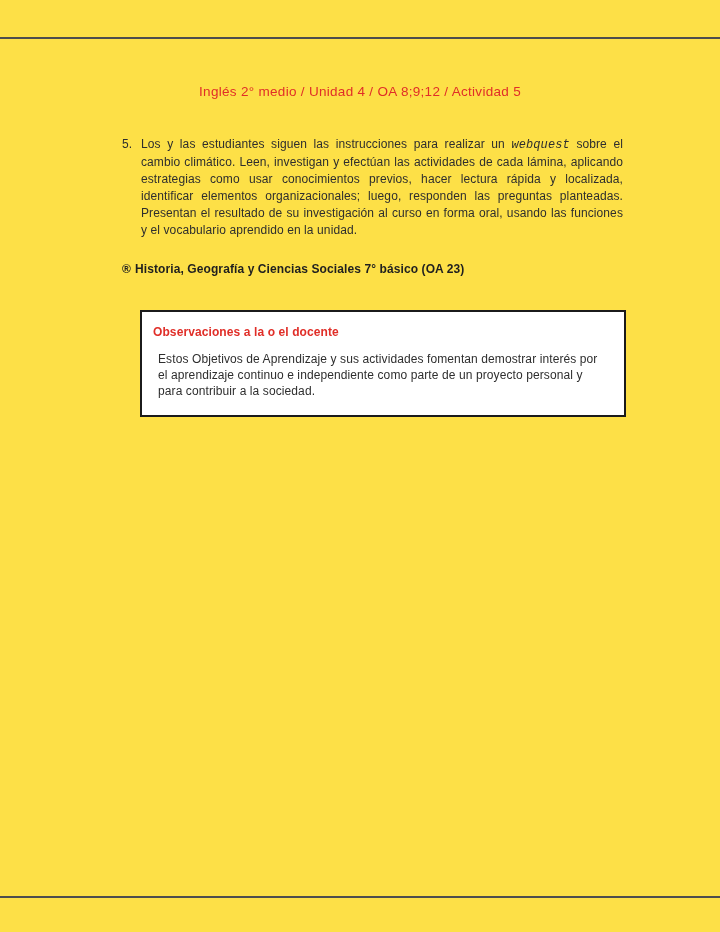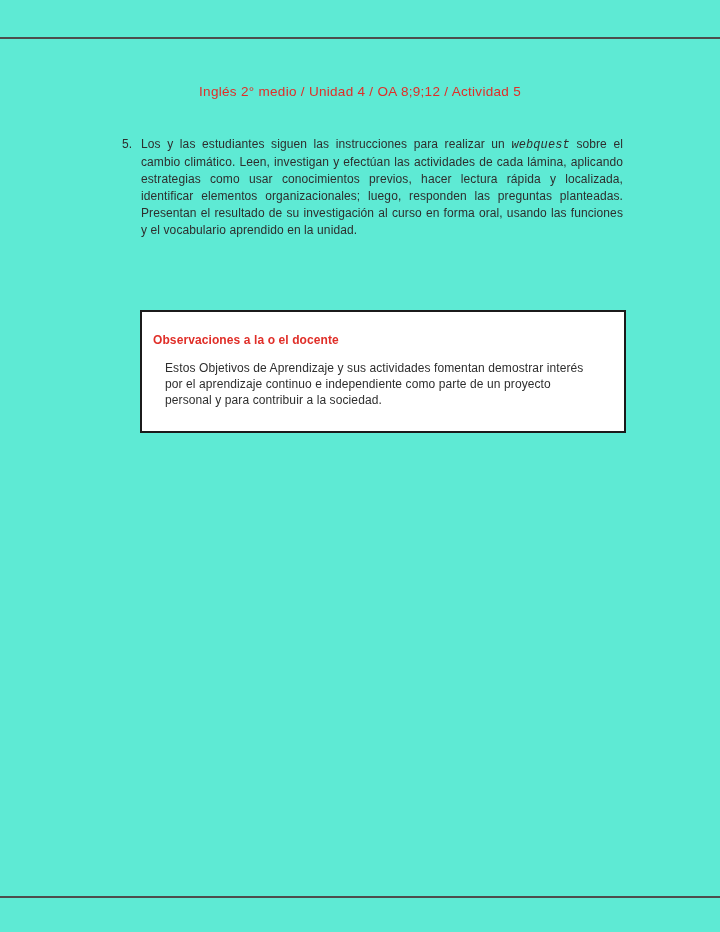--- a/index.html
+++ b/index.html
@@ -4,21 +4,21 @@
 <style>
   html, body {
     margin: 0;
     padding: 0;
     background: #ffffff;
   }
   .page {
     position: relative;
     width: 720px;
     height: 932px;
-    background: #5eead4;
+    background: #fde047;
     font-family: "Liberation Sans", sans-serif;
     color: #2e2e2e;
     overflow: hidden;
   }
   .page-rule {
     position: absolute;
     left: 0;
     width: 720px;
     height: 2px;
     background: #4d4d4d;
@@ -72,59 +72,60 @@
     display: inline-block;
     margin-right: 4px;
   }
 
   .obs-box {
     position: absolute;
     top: 310px;
     left: 140px;
     width: 460px;
     border: 2px solid #1b1b1b;
-    padding: 20px 11px 11px 11px;
+    padding: 12px 11px 11px 11px;
     font-size: 12px;
     line-height: 16px;
     letter-spacing: 0.1px;
     background: #ffffff;
   }
   .obs-heading {
     margin: 0 0 11px 0;
     font-weight: 700;
     color: var(--accent, #e02e28);
   }
   .obs-intro {
     margin: 0 0 10px 0;
   }
   .obs-link {
     color: var(--link, #1f1fce);
     text-decoration: underline;
     word-break: break-all;
     cursor: pointer;
   }
   .obs-body {
-    margin: 12px;
+    margin: 5px;
   }
   em { font-style: italic; font-family: Liberation Mono, monospace; }
 </style>
 </head>
 <body>
 
 <div class="page">
 
   <div class="page-rule top"></div>
 
   <h1 class="doc-title">Inglés 2° medio / Unidad 4 / OA 8;9;12 / Actividad 5</h1>
 
   <div class="activity">
     <span class="activity-num">5.</span>
     <p class="activity-text"><span>Los y las estudiantes siguen las instrucciones para realizar un </span><em>webquest</em><span> sobre el cambio climático. Leen, investigan y efectúan las actividades de cada lámina, aplicando estrategias como usar conocimientos previos, hacer lectura rápida y localizada, identificar elementos organizacionales; luego, responden las preguntas planteadas. Presentan el resultado de su investigación al curso en forma oral, usando las funciones y el vocabulario aprendido en la unidad.</span></p>
   </div>
 
+  <p class="interdisc"><span class="mark-icon">®</span><span>Historia, Geografía y Ciencias Sociales 7° básico (OA 23)</span></p>
 
   <div class="obs-box">
     <p class="obs-heading">Observaciones a la o el docente</p>
     <p class="obs-body">Estos Objetivos de Aprendizaje y sus actividades fomentan demostrar interés por el aprendizaje continuo e independiente como parte de un proyecto personal y para contribuir a la sociedad.</p>
   </div>
 
   <div class="page-rule bottom"></div>
 
 </div>
 

